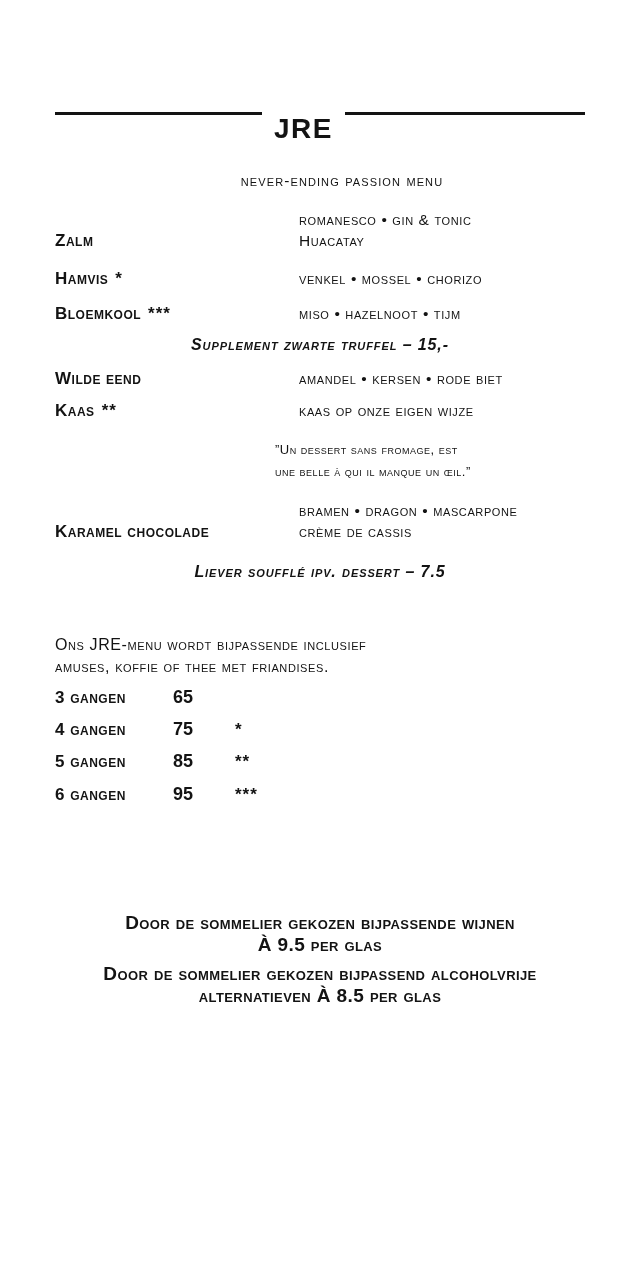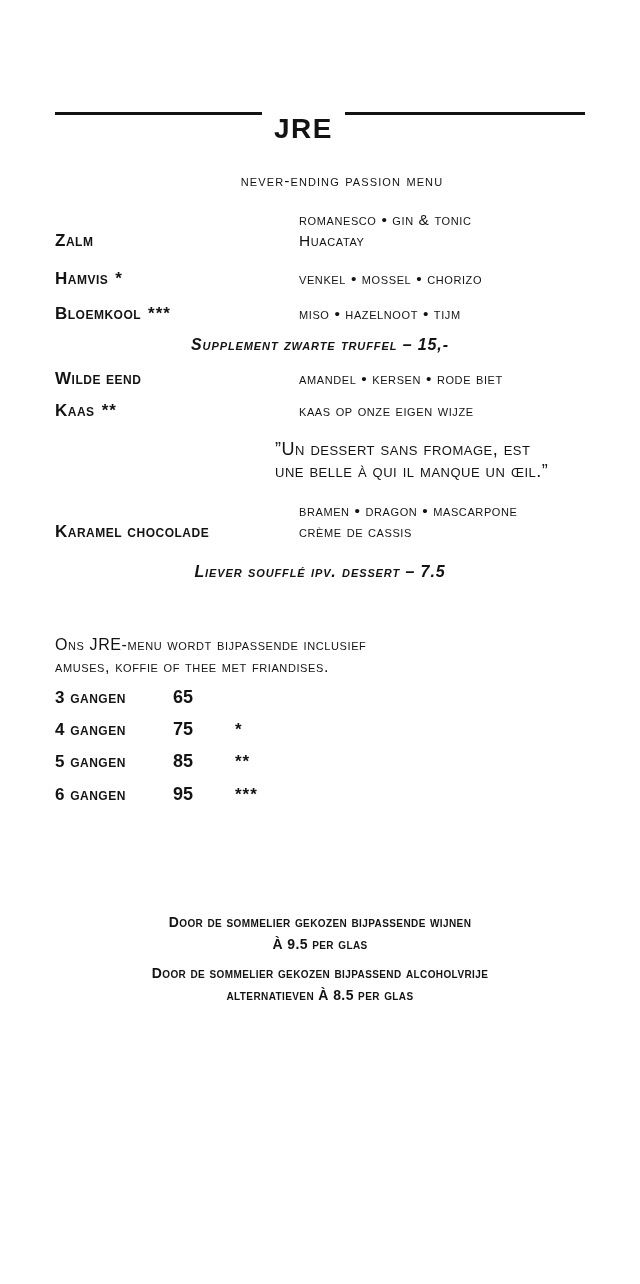--- a/index.html
+++ b/index.html
@@ -56,41 +56,41 @@
 
   .center-note {
     position: absolute; left: 0; width: 640px;
     text-align: center;
     font-style: italic; font-weight: 600;
     font-size: 16px; letter-spacing: 0.9px; line-height: 21px;
   }
 
   .quote {
     position: absolute; left: 275px; top: 439px; width: 330px;
-    font-size: 18px; letter-spacing: 0.5px; line-height: 21.5px;
+    font-size: 13px; letter-spacing: 0.5px; line-height: 21.5px;
   }
 
   .info {
     position: absolute; left: 55px; top: 634px; width: 530px;
     font-size: 16px; letter-spacing: 0.6px; line-height: 21.5px;
   }
 
   .price-row {
     position: absolute; left: 55px; width: 300px;
     display: flex; align-items: baseline;
     font-weight: 700;
   }
   .price-label { flex: 0 0 100px; font-size: 17px; letter-spacing: 0.5px; }
   .price-value { flex: 0 0 62px; font-size: 18px; font-variant-caps: normal; margin-left: 18px; }
   .price-stars { font-size: 17px; letter-spacing: 1px; }
 
   .footer-para {
     position: absolute; left: 0; width: 640px;
     text-align: center;
-    font-weight: 700; font-size: 14px;
+    font-weight: 700; font-size: 19px;
     letter-spacing: 0.4px; line-height: 21.5px;
   }
 </style>
 </head>
 <body>
 
 <div class="page">
 
   <div class="header">
     <div class="rule rule-left"></div>

